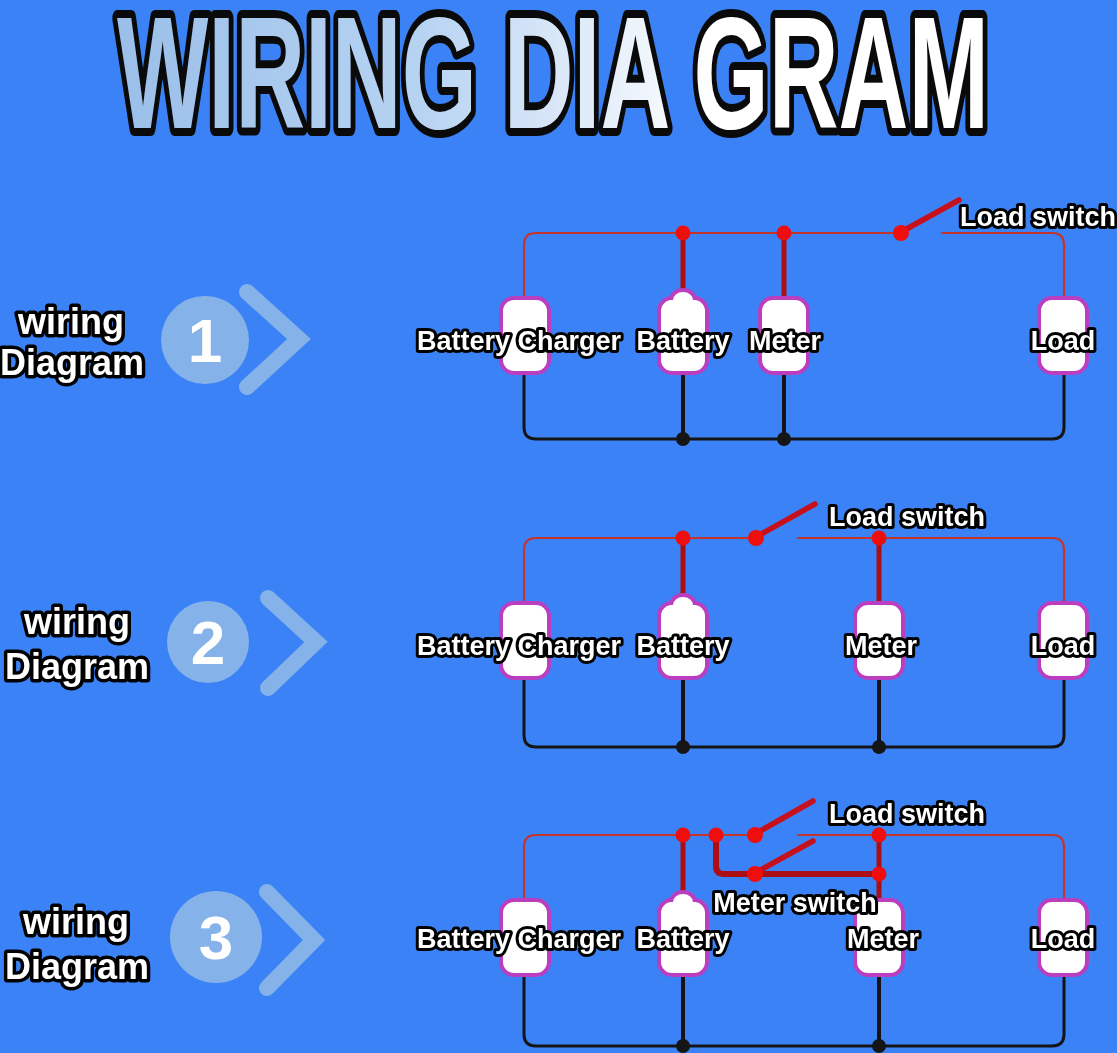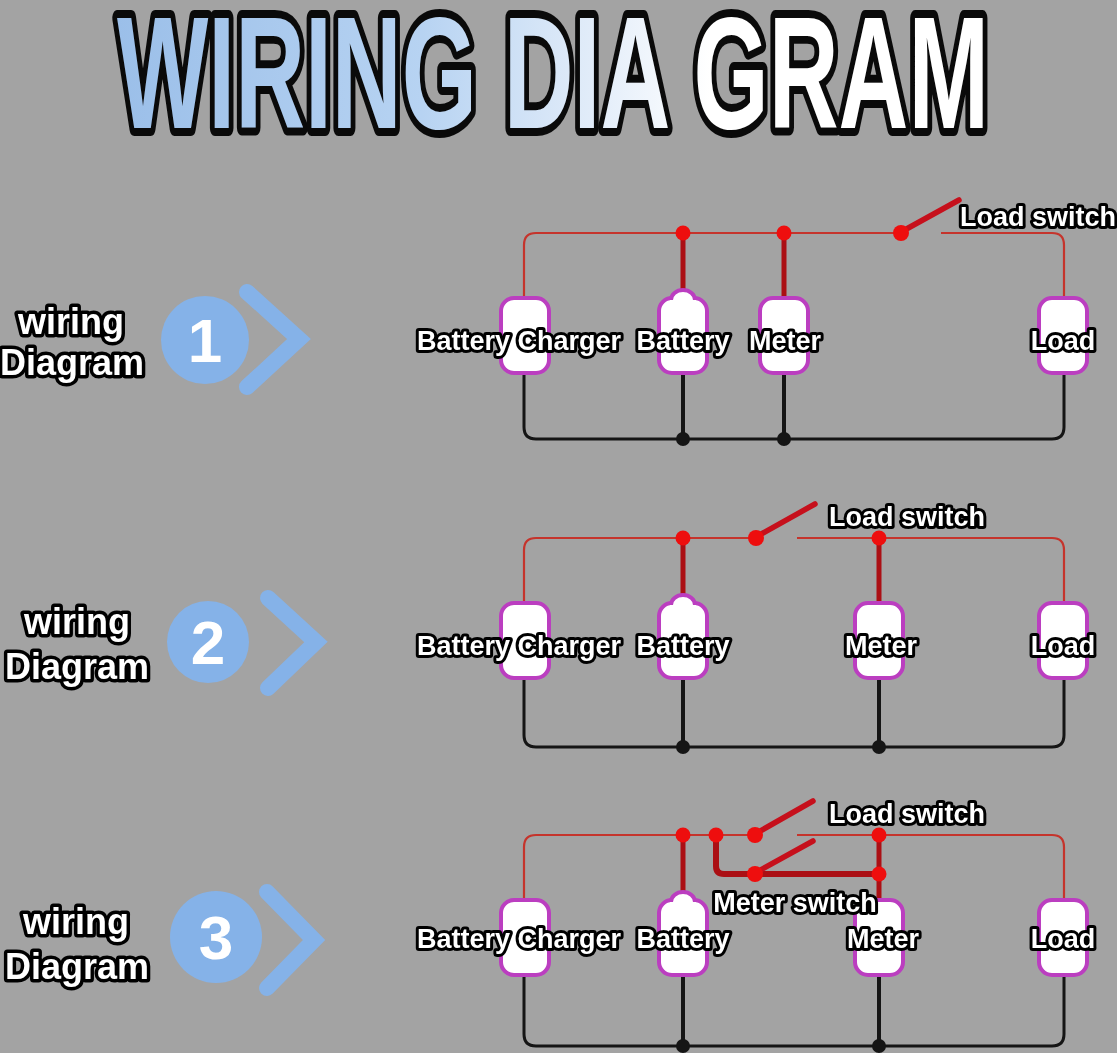--- a/index.html
+++ b/index.html
@@ -1,16 +1,16 @@
 <!DOCTYPE html>
 <html style="--accent_blue: #85b2e8; --box_magenta: #bb3ec0; --wire_red: #c5342c; --connector_red: #ab0f14; --arm_red: #c6101c; --dot_red: #ee0e0e; --wire_black: #151515; --title_blue: #9bbfe9; --title_blue_light: #b7d3f2; --title_fade: #dce9f8; --title_white: #ffffff;"><head>
 <meta charset="utf-8">
 <style>
   html,body{margin:0;padding:0;background:#ffffff;}
-  #stage{position:relative;width:1117px;height:1053px;background:#a3a3a3;overflow:hidden;
+  #stage{position:relative;width:1117px;height:1053px;background:#3b82f6;overflow:hidden;
          font-family:"Liberation Sans","DejaVu Sans",sans-serif;}
   svg{display:block;}
   text{font-family:"Liberation Sans","DejaVu Sans",sans-serif;}
 
   
   .t-outline{fill:#ffffff;stroke:#000000;paint-order:stroke;stroke-linejoin:round;
              font-weight:bold;}
   .lbl{font-size:27px;stroke-width:6;}
   .swlbl{font-size:27px;stroke-width:6;}
   .rowlbl{font-size:36px;stroke-width:7;}

